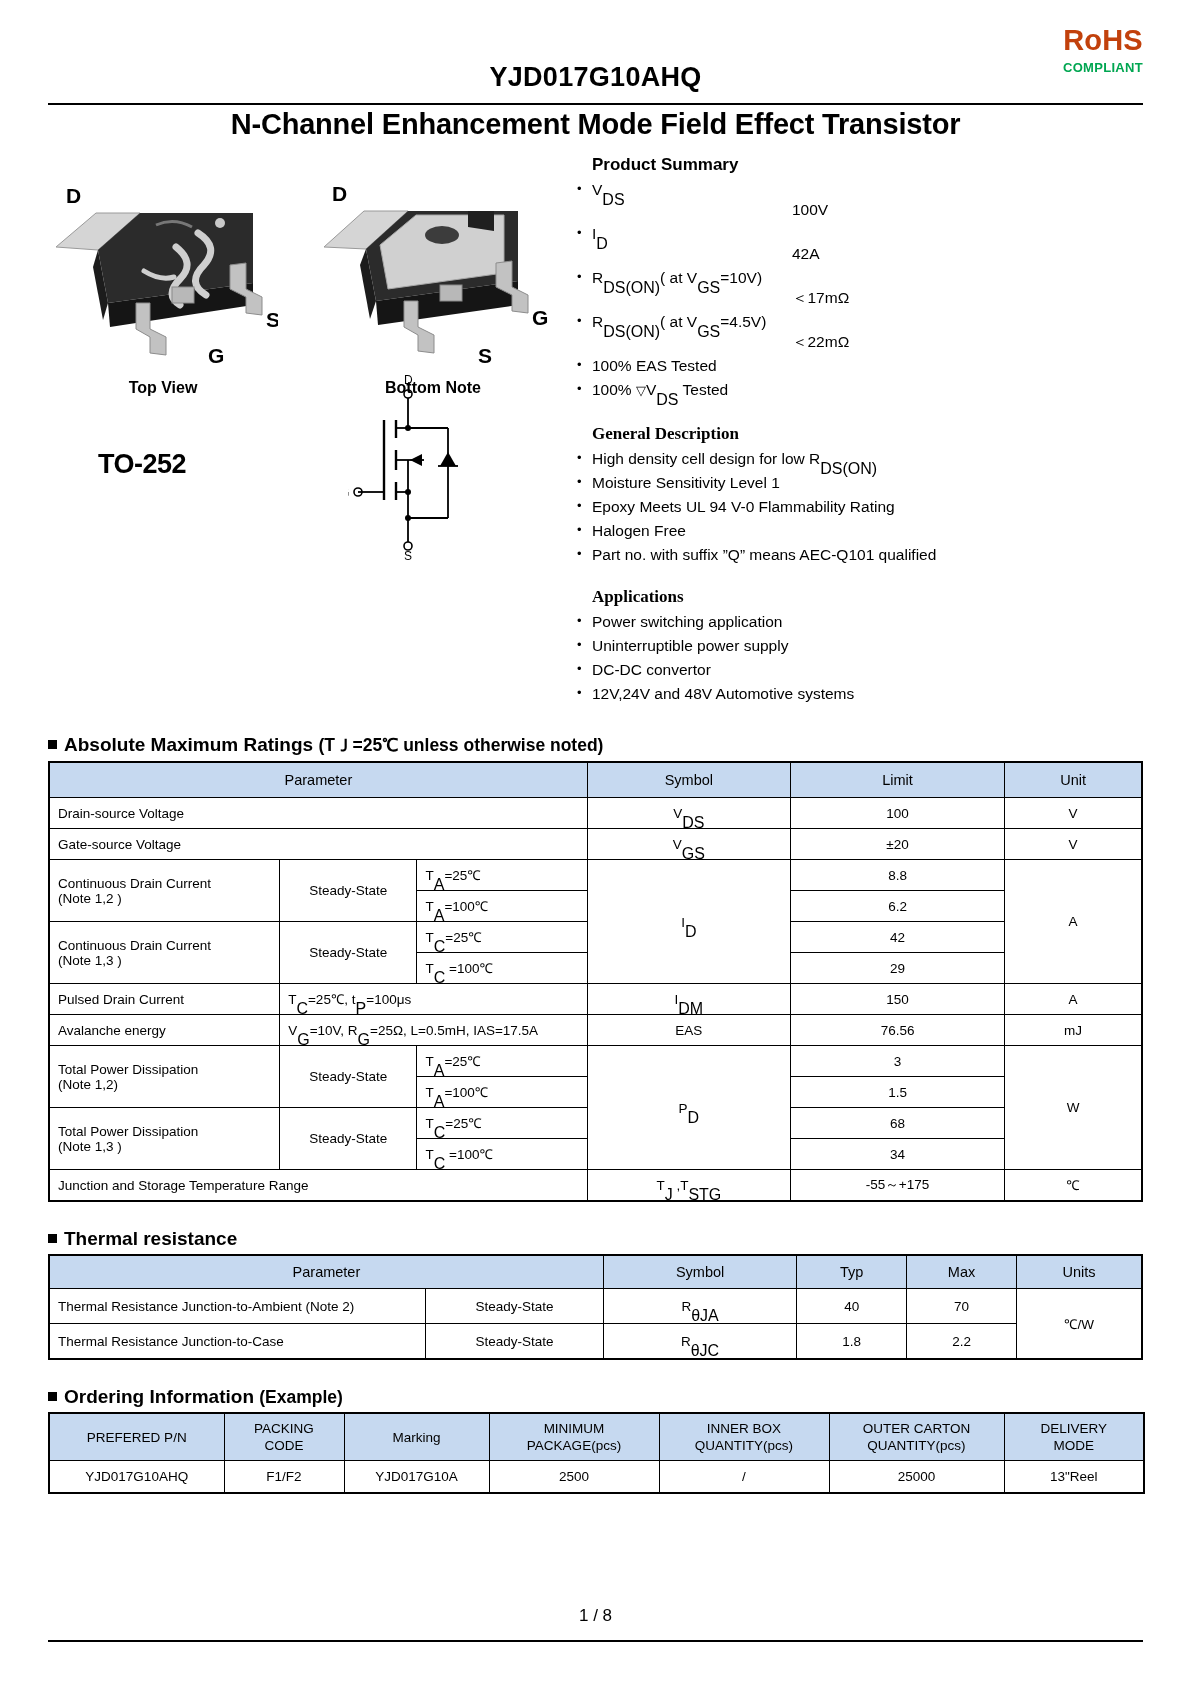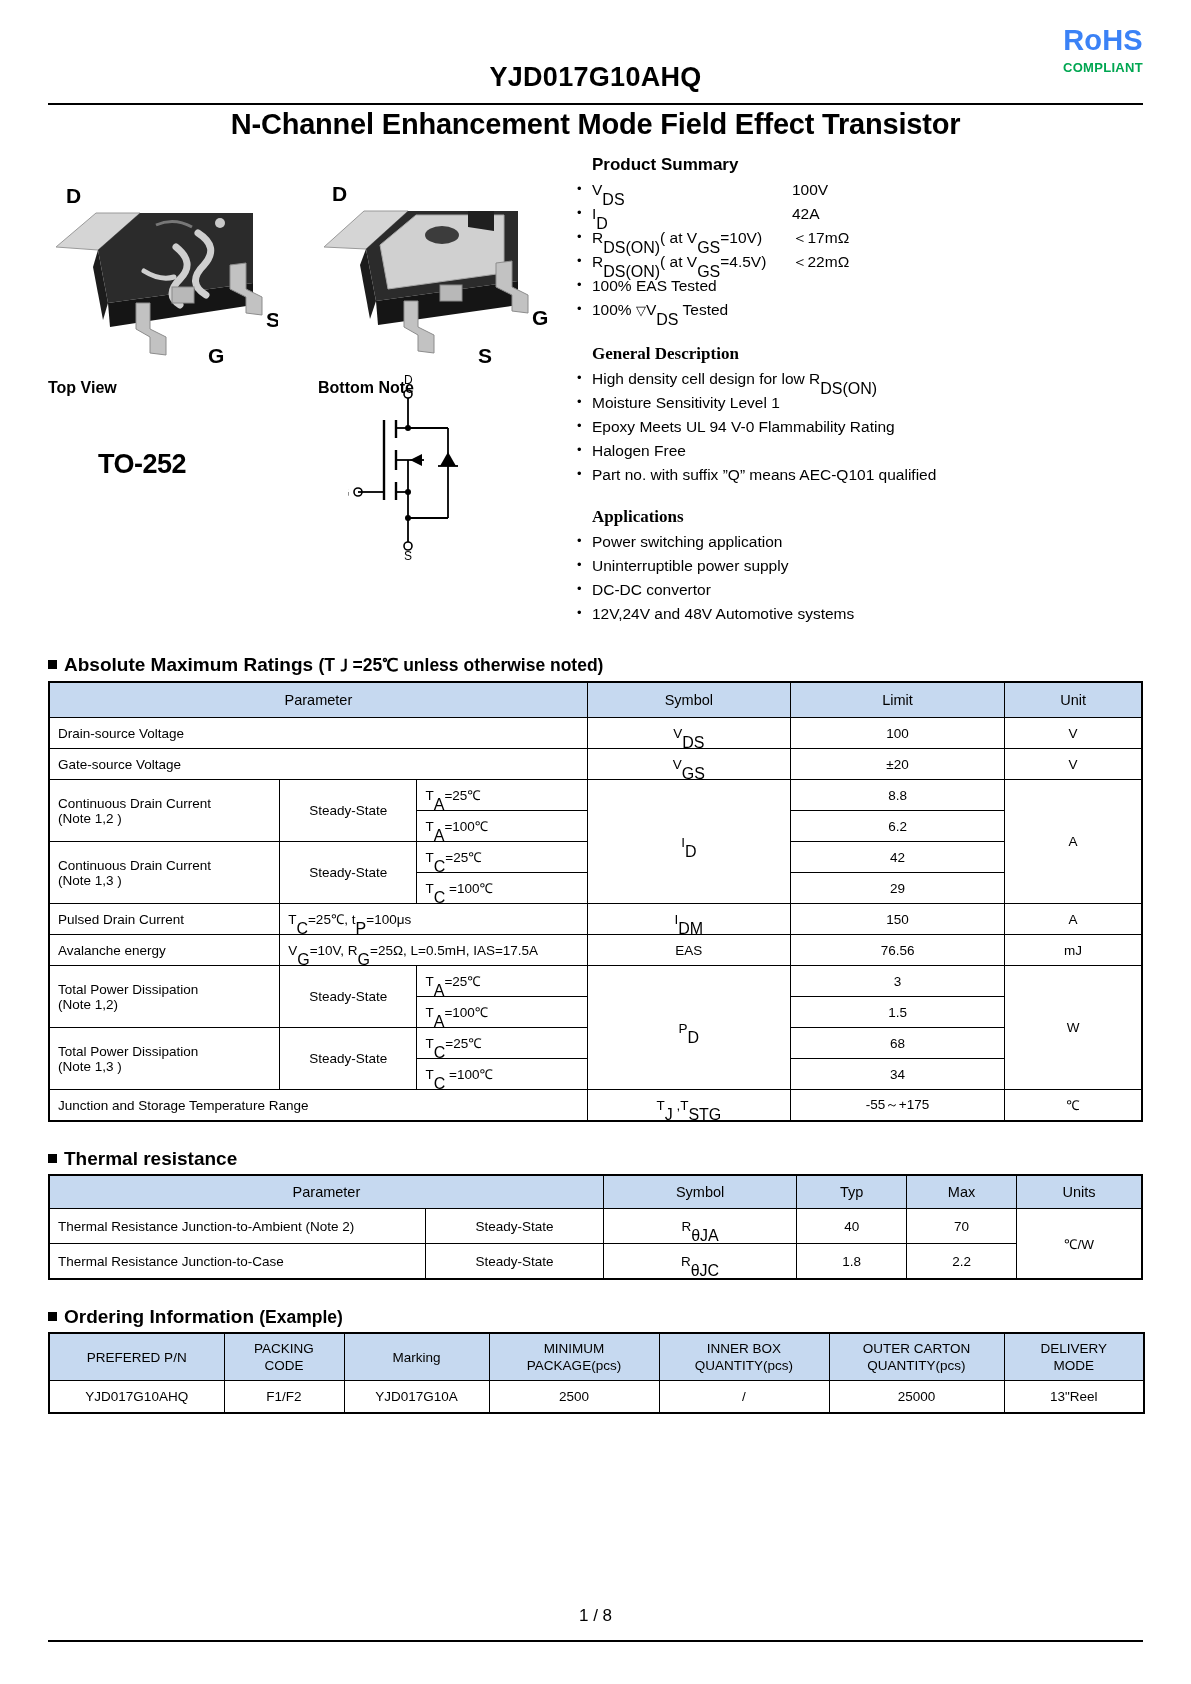--- a/index.html
+++ b/index.html
@@ -12,59 +12,59 @@
     position:relative;
     overflow:hidden;
   }
   .page { width:1191px; height:1684px; position:relative; padding:0 48px; }
 
   
   .hdr { position:relative; height:82px; }
   .rohs {
     position:absolute; right:0; top:26px; text-align:center; line-height:1;
   }
-  .rohs .rohs-main { color:#3b82f6; font-size:29px; font-weight:bold; letter-spacing:.2px; }
+  .rohs .rohs-main { color:#c2410c; font-size:29px; font-weight:bold; letter-spacing:.2px; }
   .rohs .rohs-sub  { color:#00a651; font-size:13px; font-weight:bold; margin-top:6px; letter-spacing:.3px;}
   .partno {
     position:absolute; left:0; right:0; top:62px; text-align:center;
     font-size:27px; font-weight:bold; letter-spacing:.3px;
   }
   .hdr-rule { position:absolute; left:0; right:0; top:103px; border-top:2px solid #000; }
 
   h1.main-title {
     text-align:center; font-size:29px; font-weight:bold; margin:26px 0 0 0;
     letter-spacing:-.2px;
   }
 
   
   .top { display:flex; margin-top:14px; }
   .left-col { width:520px; position:relative; }
   .right-col { flex:1; padding-left:8px; }
 
   .pkg-row { display:flex; align-items:flex-start; justify-content:flex-start; }
   .pkg { position:relative; }
   .pkg svg { display:block; }
-  .viewlabel { text-align:left; font-weight:bold; font-size:16px; margin-top:4px; }
+  .viewlabel { text-align:center; font-weight:bold; font-size:16px; margin-top:4px; }
   .to252 { font-size:27px; font-weight:bold; margin-top:52px; margin-left:50px; letter-spacing:-.5px;}
   .schem { position:absolute; left:300px; top:215px; }
 
   
   h2.sec { font-size:17px; font-weight:bold; margin:0 0 4px 16px; }
   h2.sec.gap { margin-top:22px;font-family:Liberation Serif, serif; }
   ul.bl { list-style:none; margin:0; padding:0; }
   ul.bl li {
     font-size:15.5px; line-height:21.5px; position:relative; padding-left:16px; margin-bottom:2.5px;
     white-space:nowrap;
   }
   ul.bl li:before {
     content:"\2022"; position:absolute; left:1px; top:-1px; font-size:13px;
   }
   .psum li { display:flex; padding-left:16px; }
   .psum .pname { width:200px; display:inline-block; }
-  .psum .pval  { display:inline-block; }
+  .psum .pval  { display:inline-block;margin-top:20px; }
   sub { font-size:16px; vertical-align:baseline; position:relative; top:10px; }
   .nabla { font-size:13px; }
 
   
   .tbl-title { font-size:19px; font-weight:bold; margin:26px 0 4px 0; }
   .tbl-title .sq {
     display:inline-block; width:9px; height:9px; background:#000; margin-right:7px;
     vertical-align:2px;
   }
   .tbl-title .norm { font-weight:bold; font-size:17.5px; }

